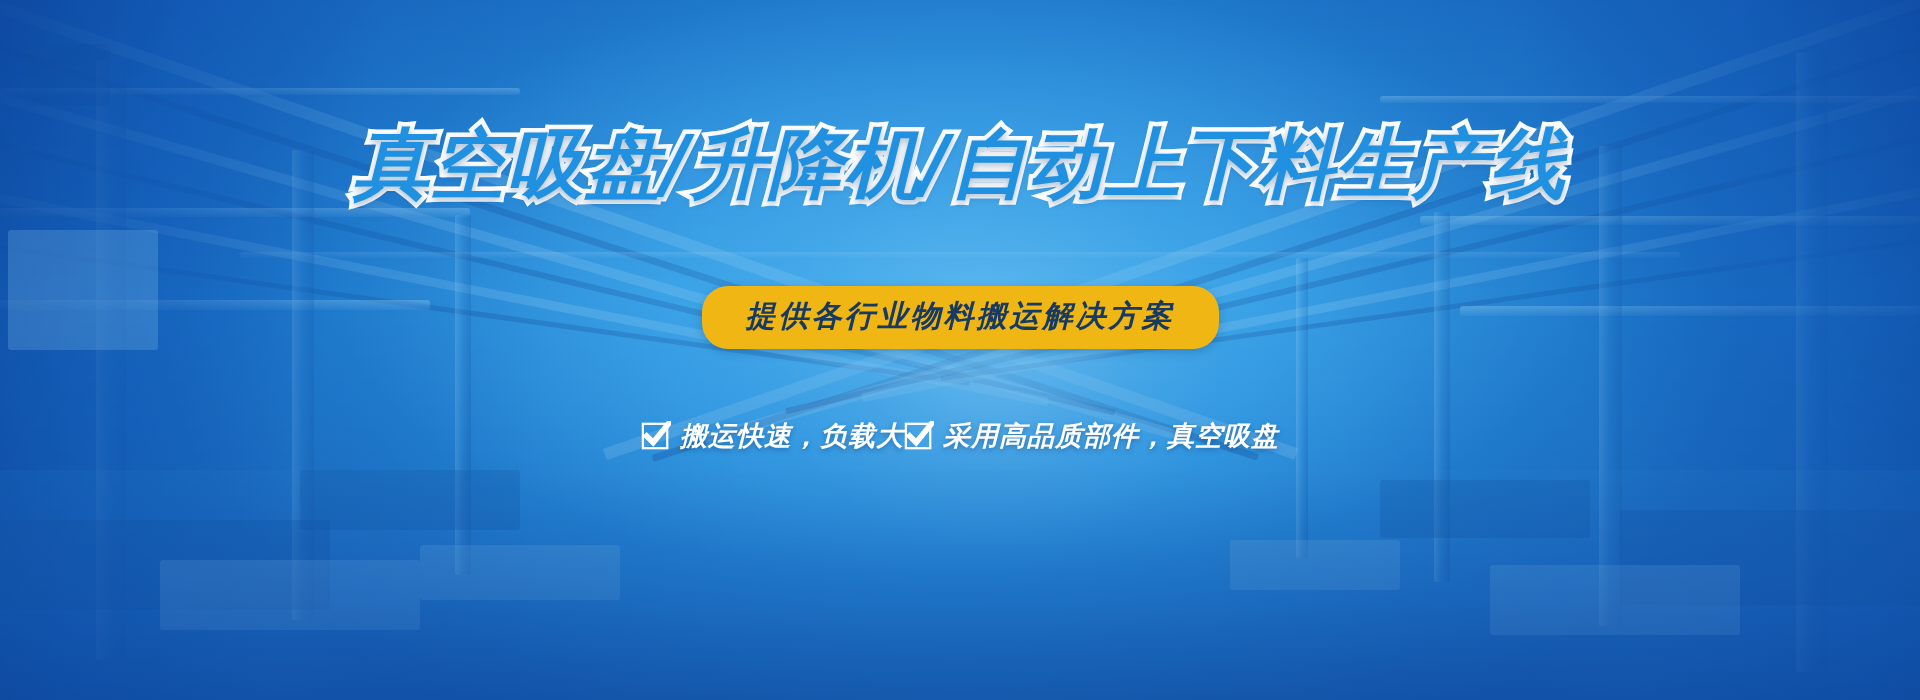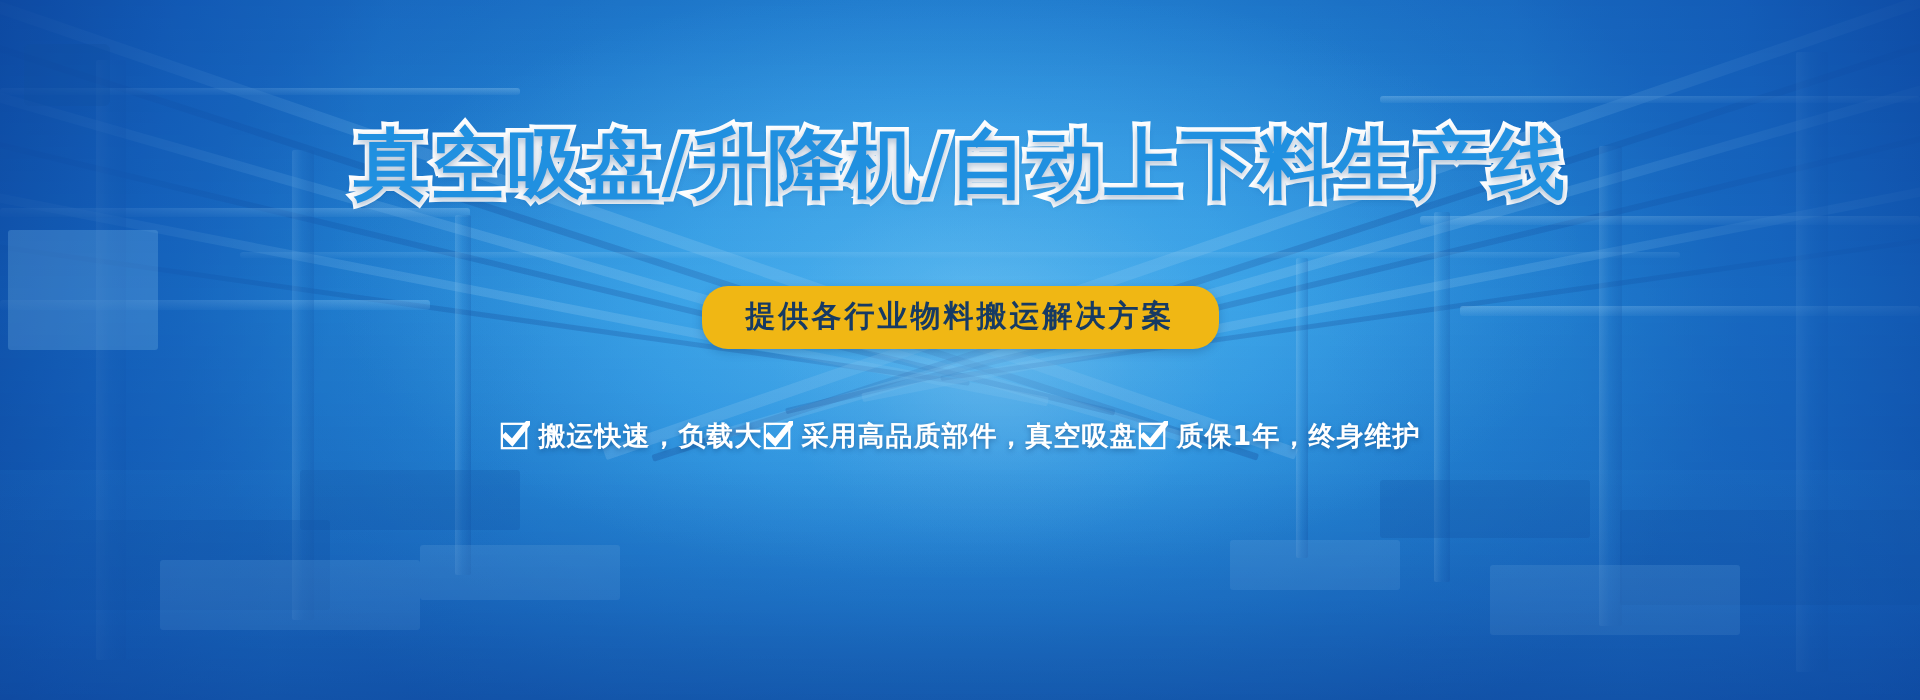--- a/index.html
+++ b/index.html
@@ -8,20 +8,21 @@
     font-family:"DejaVu Sans","Liberation Sans",sans-serif;
     background:#2a8fd8;
   }
 
   #banner {
     position:relative;
     width:1920px;
     height:700px;
     overflow:hidden;
     background:#0f172a;
+    font-style:italic;
   }
 
   
   .bg-layer { position:absolute; inset:0; }
 
   
   .bg-base {
     background:
       radial-gradient(ellipse 780px 520px at 50% 46%, #49b5ef 0%, #3aa9e9 38%, #2e93d9 68%, #2179c8 100%);
   }
@@ -246,23 +247,16 @@
       </div>
 
       <div class="feature">
         <svg class="check-icon" viewBox="0 0 32 32">
           <rect x="2" y="3" width="26" height="26" fill="none" stroke="#ffffff" stroke-width="2.4"></rect>
           <path d="M6 16 L13 23 L30 2" fill="none" stroke="#ffffff" stroke-width="6" stroke-linecap="square" stroke-linejoin="miter"></path>
         </svg>
         <span>采用高品质部件，真空吸盘</span>
       </div>
 
-      <div class="feature">
-        <svg class="check-icon" viewBox="0 0 32 32">
-          <rect x="2" y="3" width="26" height="26" fill="none" stroke="#ffffff" stroke-width="2.4"></rect>
-          <path d="M6 16 L13 23 L30 2" fill="none" stroke="#ffffff" stroke-width="6" stroke-linecap="square" stroke-linejoin="miter"></path>
-        </svg>
-        <span>质保1年，终身维护</span>
-      </div>
 
     </div>
   </div>
 </div>
 
 </body></html>

